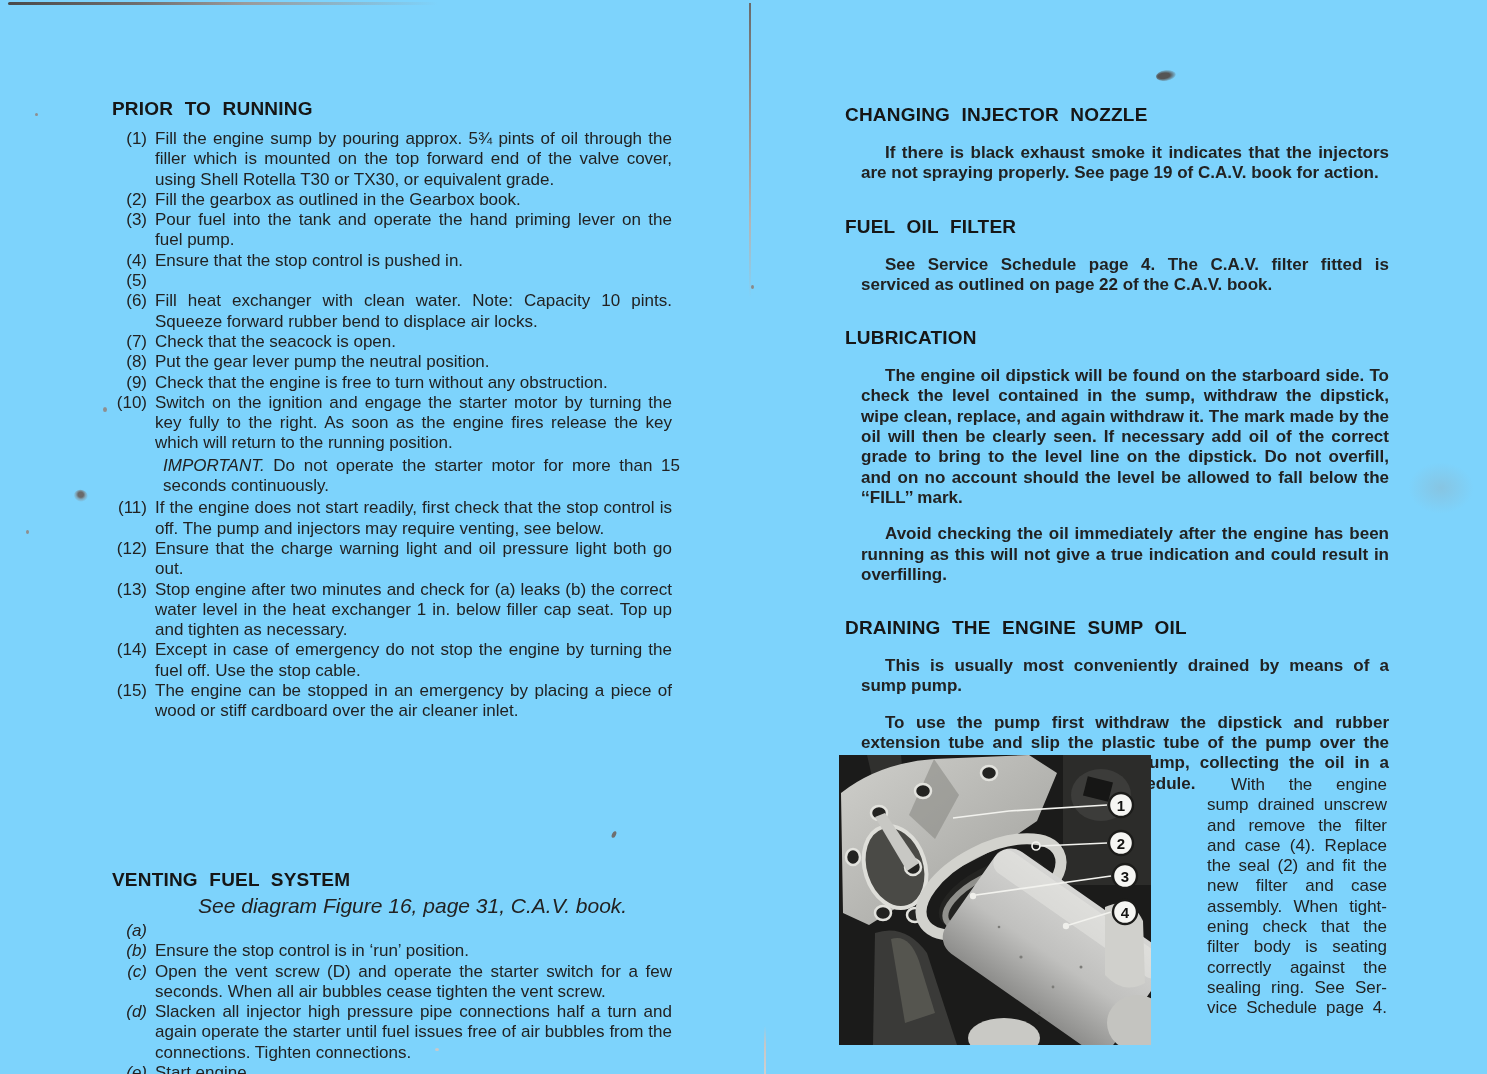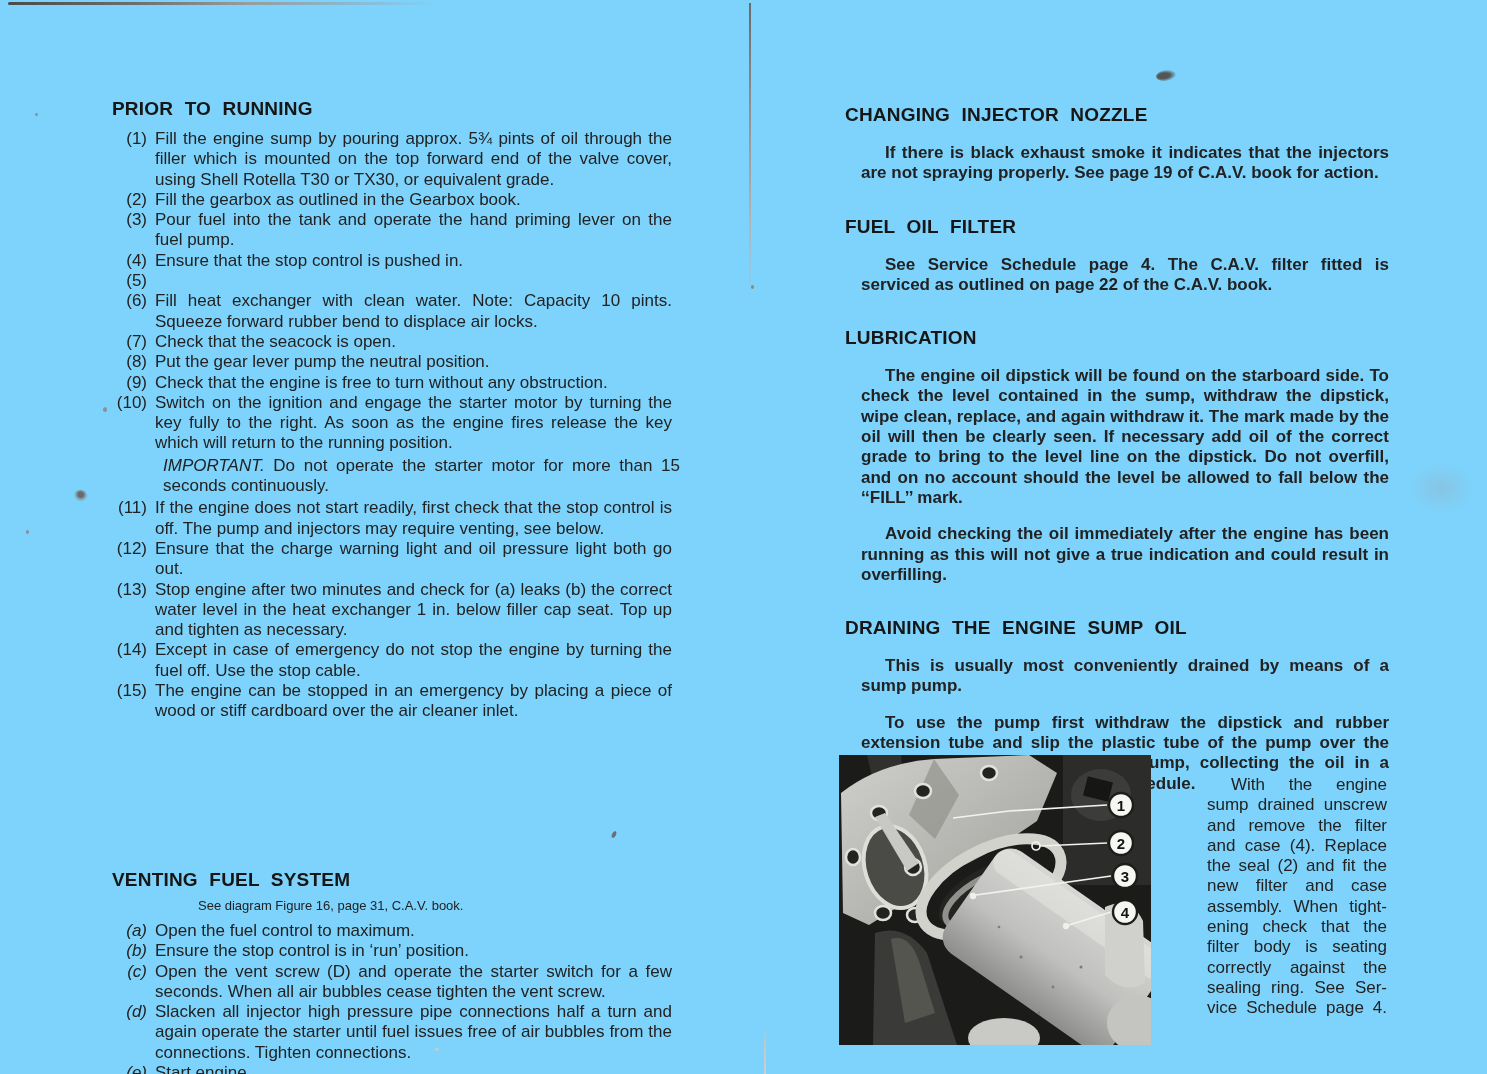--- a/index.html
+++ b/index.html
@@ -14,21 +14,21 @@
     word-spacing:6px;letter-spacing:.2px;margin:0 0 8px 0;
   }
   .body-copy{font-size:17px;line-height:20.3px;text-align:justify;}
   
   .list{width:576px;}
   .li{display:flex;}
   .li .lab{flex:0 0 51px;text-align:right;padding-right:8px;box-sizing:border-box;white-space:nowrap;}
   .li .txt{width:517px;text-align:justify;}
   .note{margin:2px 0 2px 59px;width:517px;text-align:justify;}
   .ital{font-style:italic;}
-  .subtitle{padding-left:94px;margin:0 0 4px 0;font-size:13px;line-height:22px;}
+  .subtitle{font-style:italic;padding-left:94px;margin:0 0 4px 0;font-size:21px;line-height:22px;}
   
   .sec{margin-bottom:31px;}
   .sec p{margin:16px;text-indent:24px;font-weight:bold;}
   .col-narrow .h1{white-space:pre-line;text-align:justify;text-align-last:justify;line-height:23px;margin-bottom:9px;}
   .col-narrow p{
     margin:17px;white-space:pre-line;text-align:justify;text-align-last:justify;
     text-indent:24px;
   }
   .abs{position:absolute;}
   
@@ -133,21 +133,20 @@
         </div>
     </div>
   </div>
 
   <div class="abs body-copy" style="left:104px;top:868px;width:576px;">
     <div class="h1" style="padding-left:8px;margin-bottom:3px;">VENTING FUEL SYSTEM</div>
     <div class="subtitle">See diagram Figure 16, page 31, C.A.V. book.</div>
     <div class="list">
       <div class="li">
           <span class="lab ital">(a)</span>
-          <span class="txt">Open the fuel control to maximum.</span>
         </div>
       <div class="li">
           <span class="lab ital">(b)</span>
           <span class="txt">Ensure the stop control is in ‘run’ position.</span>
         </div>
       <div class="li">
           <span class="lab ital">(c)</span>
           <span class="txt">Open the vent screw (D) and operate the starter switch for a few seconds. When all air bubbles cease tighten the vent screw.</span>
         </div>
       <div class="li">

